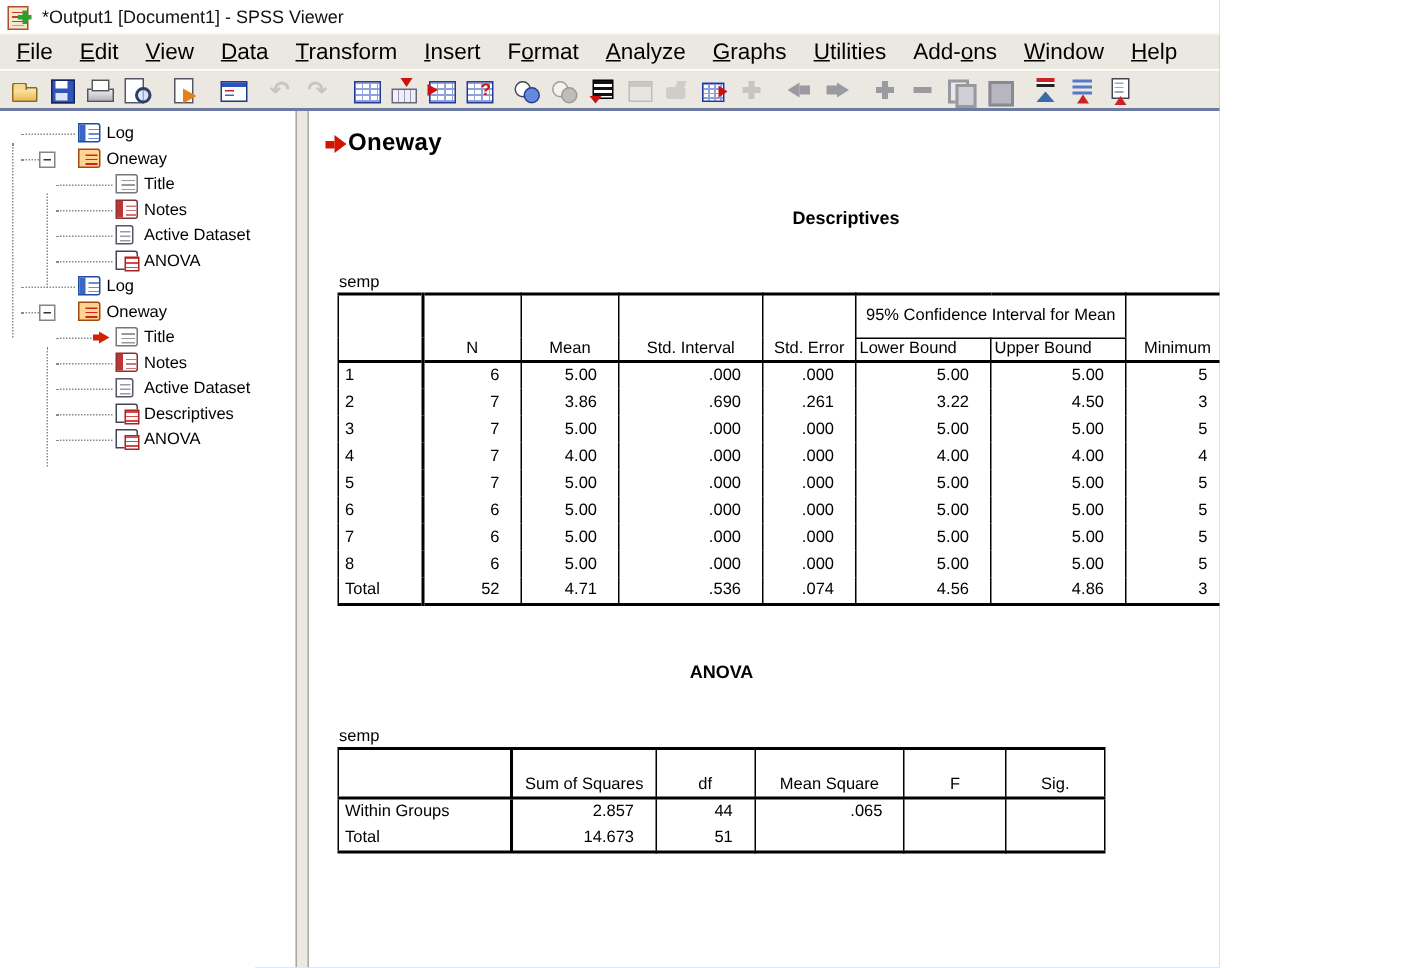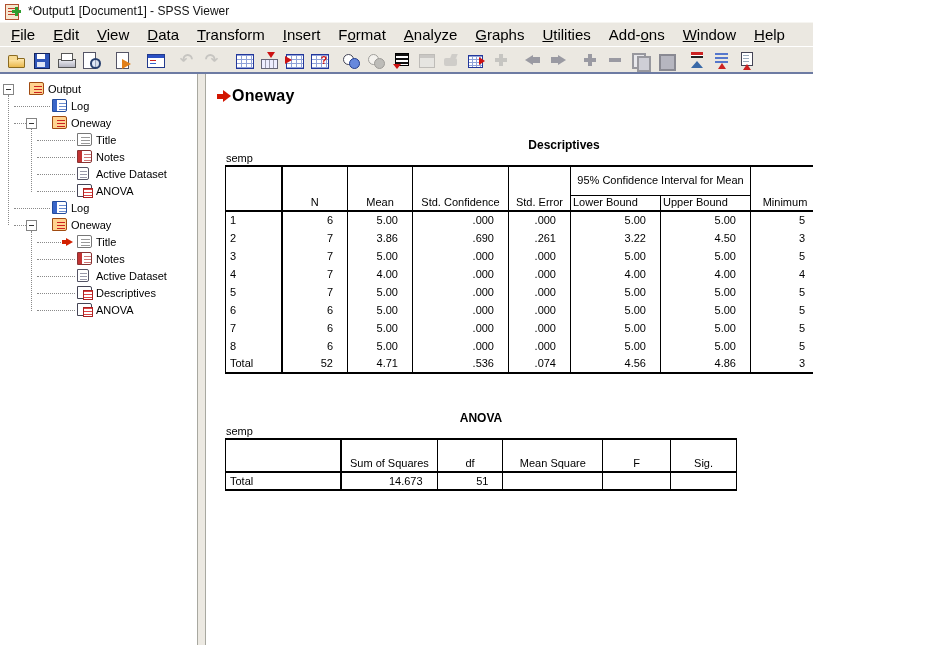--- a/index.html
+++ b/index.html
@@ -164,21 +164,21 @@
   .harrow::before { content:""; position:absolute; left:0; top:5px; width:6px; height:5px; background:#d21500; }
   .harrow::after { content:""; position:absolute; left:6px; top:1px; border-top:6px solid transparent;
       border-bottom:6px solid transparent; border-left:8px solid #d21500; }
   .h-title { font-size:16px; font-weight:bold; letter-spacing:.2px; }
   .dsline { margin:44px 0 0 16px; font-family:"Liberation Mono","DejaVu Sans Mono",monospace;
             font-size:12px; display:flex; align-items:center; white-space:pre; }
   .scribble { display:inline-block; margin:0 1px; position:relative; top:1px; }
 
   .tblock { margin-left:19px; }
   .block-title { text-align:center; font-weight:bold; font-size:12px; }
-  .tcaption { font-size:11px; margin-top:0; padding-left:1px; }
+  .tcaption { font-size:11px; margin-top:30px; padding-left:1px; }
   .spss { border-collapse:collapse; table-layout:fixed; font-size:11px; margin-top:1px;
           border-top:2px solid #000; border-bottom:2px solid #000;
           border-left:1px solid #000; border-right:1px solid #000; }
   .spss th, .spss td { border-left:1px solid #000; padding:0 2px; white-space:nowrap; overflow:hidden; }
   .spss thead { border-bottom:2px solid #000; }
   .spss thead th { font-weight:normal; text-align:center; }
   .spss .thickL { border-left-width:2px; }
   .spss .colhead { vertical-align:bottom; padding-bottom:2px; }
   .spss .spanhead { border-bottom:1px solid #000; vertical-align:middle; line-height:13px; white-space:normal; }
   .spss tbody td { height:18px; }
@@ -307,25 +307,20 @@
         <span class="tbi i-insert-heading"></span>
       </div>
     </div>
 
   <div class="main">
 
     <div class="outline" id="tree">
       <div class="vguide" style="left:8px; top:21px; height:130px;"></div>
       <div class="vguide" style="left:31px; top:55px; height:63px;"></div>
       <div class="vguide" style="left:31px; top:157px; height:80px;"></div>
-    <div class="trow">
-          <div class="ebox" style="left: 3px;"></div>
-          <span class="tri t-output" style="left: 29px;"></span>
-          <span class="lbl" style="left: 48px;">Output</span>
-        </div>
         <div class="trow">
           <div class="stub" style="left: 14px; width: 36px;"></div>
           <span class="tri t-log" style="left: 52px;"></span>
           <span class="lbl" style="left: 71px;">Log</span>
         </div>
         <div class="trow">
           <div class="stub" style="left: 14px; width: 12px;"></div>
           <div class="ebox" style="left: 26px;"></div>
           <span class="tri t-oneway" style="left: 52px;"></span>
           <span class="lbl" style="left: 71px;">Oneway</span>
@@ -412,21 +407,21 @@
               <col style="width: 90px;">
               <col style="width: 90px;">
               <col style="width: 69px;">
               <col style="width: 69px;">
             </colgroup>
             <thead>
               <tr class="r1">
                 <th rowspan="2" class="rlab"></th>
                 <th rowspan="2" class="colhead thickL">N</th>
                 <th rowspan="2" class="colhead">Mean</th>
-                <th rowspan="2" class="colhead">Std. Confidence</th>
+                <th rowspan="2" class="colhead">Std. Interval</th>
                 <th rowspan="2" class="colhead">Std. Error</th>
                 <th colspan="2" class="spanhead">95% Confidence Interval for Mean</th>
                 <th rowspan="2" class="colhead">Minimum</th>
                 <th rowspan="2" class="colhead">Maximum</th>
               </tr>
               <tr class="r2">
                 <td class="colhead">Lower Bound</td>
                 <td class="colhead">Upper Bound</td>
               </tr>
             </thead>
@@ -551,20 +546,28 @@
                 <th class="rlab"></th>
                 <th class="thickL">Sum of Squares</th>
                 <th class="">df</th>
                 <th class="">Mean Square</th>
                 <th class="">F</th>
                 <th class="">Sig.</th>
               </tr>
             </thead>
             <tbody>
               <tr>
+                <td class="rlab">Within Groups</td>
+                <td class="num thickL">2.857</td>
+                <td class="num">44</td>
+                <td class="num">.065</td>
+                <td class="num"></td>
+                <td class="num"></td>
+              </tr>
+              <tr>
                 <td class="rlab">Total</td>
                 <td class="num thickL">14.673</td>
                 <td class="num">51</td>
                 <td class="num"></td>
                 <td class="num"></td>
                 <td class="num"></td>
               </tr>
             </tbody>
           </table>
       </div>

